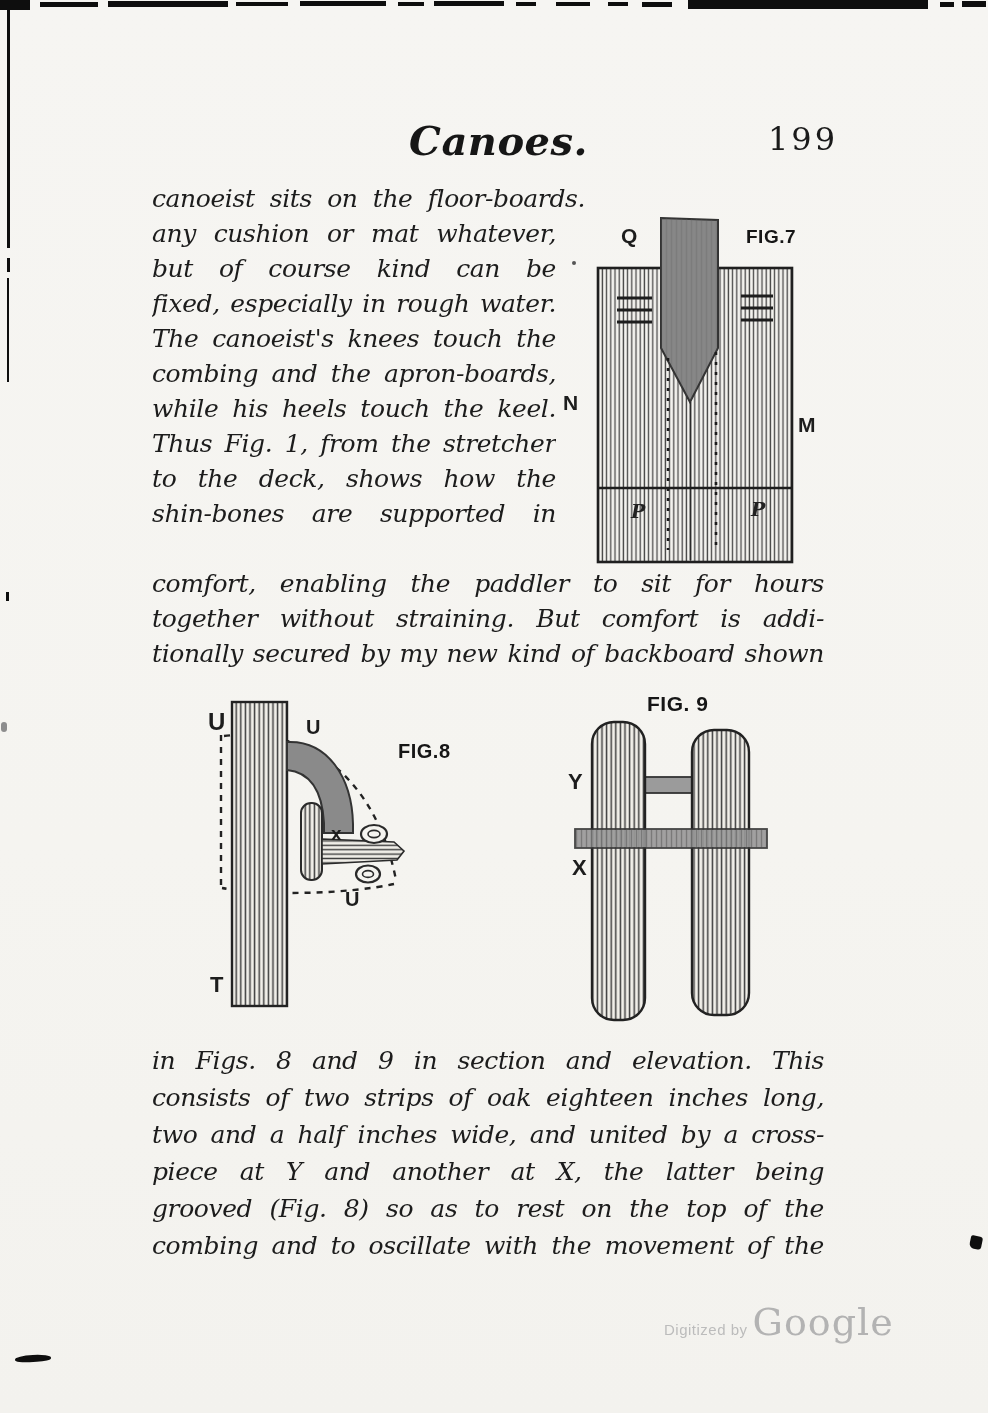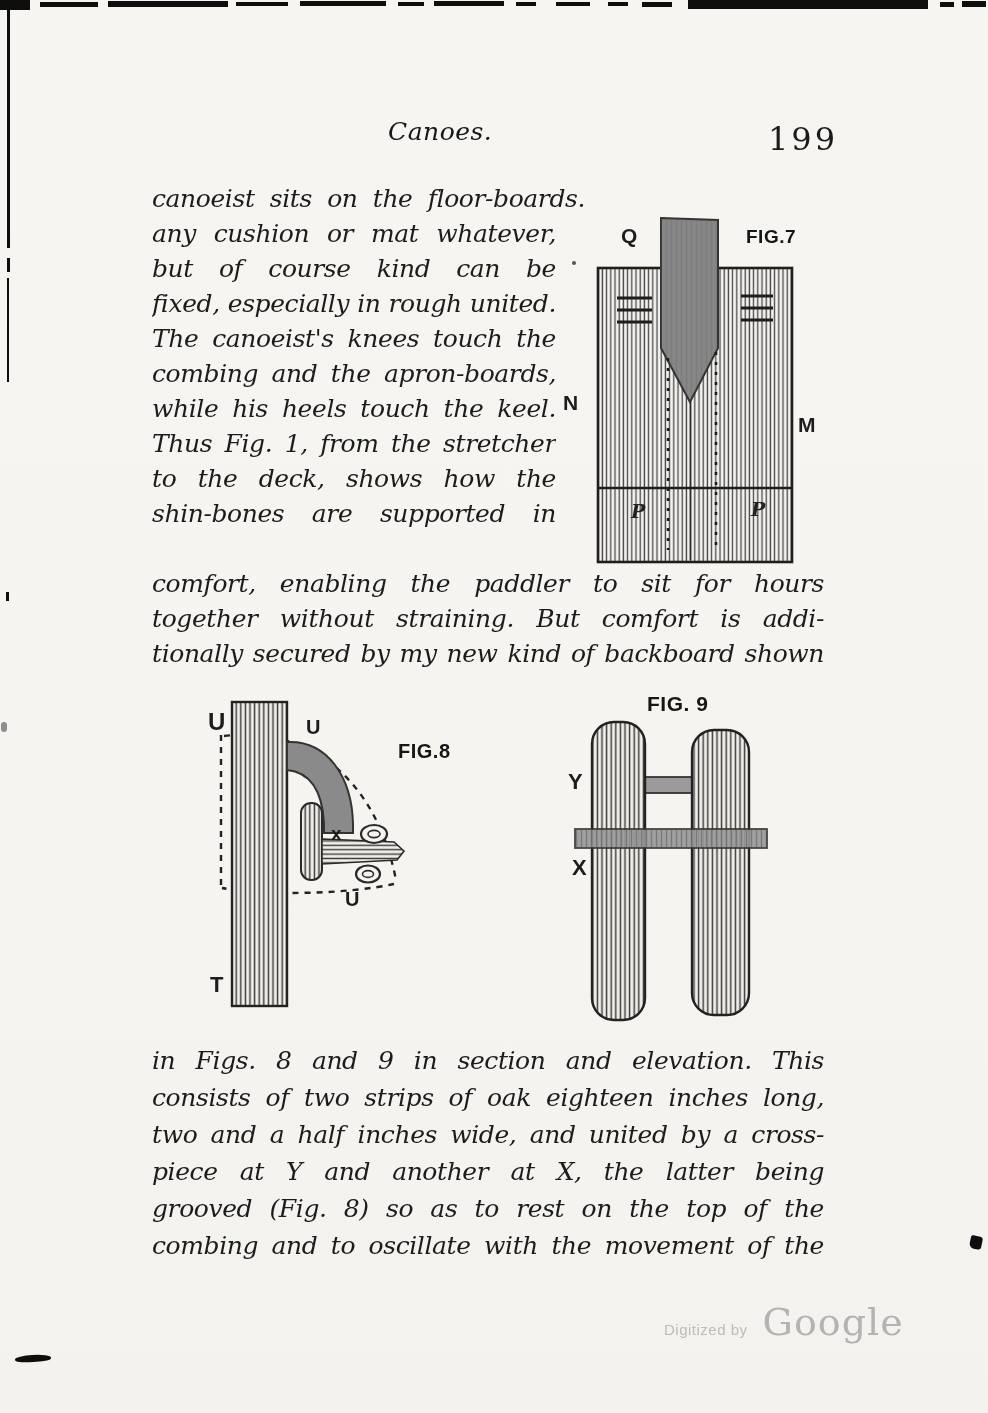--- a/index.html
+++ b/index.html
@@ -10,31 +10,31 @@
   }
   .abs{position:absolute;}
   .jline{
     text-align:justify;text-align-last:justify;-moz-text-align-last:justify;
     font-family:"DejaVu Serif", serif;font-size:25px;color:#1c1c1c;
     letter-spacing:-0.4px;overflow:hidden;font-style:italic;
   }
   .p1 .jline{height:35px;line-height:35px;}
   .p2 .jline{height:37px;line-height:37px;}
   #header-title{
-    font-style:italic;font-weight:400;font-size:25px;color:#161616;
-    text-align:left;letter-spacing:0.5px;
+    font-style:italic;font-weight:700;font-size:40px;color:#161616;
+    text-align:right;letter-spacing:0.5px;
   }
   #page-number{
     font-size:32px;color:#1a1a1a;letter-spacing:3px;
   }
   .scanseg{position:absolute;background:#0e0e0e;}
   .figlabel{font-family:"Liberation Sans", sans-serif;font-weight:700;fill:#1d1d1d;}
   .figtitle{font-family:"Liberation Sans", sans-serif;font-weight:700;fill:#161616;letter-spacing:0.5px;}
   .pital{font-family:"DejaVu Serif", serif;font-style:italic;font-weight:600;fill:#222;}
-  #watermark{display:flex;align-items:baseline;gap:15px;}
+  #watermark{display:flex;align-items:baseline;gap:5px;}
   #wm-prefix{font-family:"Liberation Sans", sans-serif;font-size:15px;color:#bcbcbc;letter-spacing:0.5px;}
   #wm-brand{font-family:"DejaVu Serif", serif;font-size:38px;color:#b3b3b3;letter-spacing:1px;font-weight:400;}
 </style>
 </head>
 <body>
 
 <div id="page">
 
   <div>
     <div class="scanseg" style="left:0;top:0;width:30px;height:10px;"></div>
@@ -66,21 +66,21 @@
   <div class="scanseg" style="left:572px;top:261px;width:4px;height:4px;border-radius:50%;background:#555;"></div>
 
   <div id="header-title" class="abs" style="left:388px;top:117px;width:200px;">Canoes.</div>
   <div id="page-number" class="abs" style="left:768px;top:120px;">199</div>
 
   <div class="jline abs p1" style="left:152px;top:181px;width:433px;height:35px;line-height:35px;">canoeist sits on the floor-boards.</div>
 
   <div class="abs p1" style="left:152px;top:216px;width:404px;">
     <div class="jline">any cushion or mat whatever,</div>
     <div class="jline">but of course kind can be</div>
-    <div class="jline">fixed, especially in rough united.</div>
+    <div class="jline">fixed, especially in rough water.</div>
     <div class="jline">The canoeist's knees touch the</div>
     <div class="jline">combing and the apron-boards,</div>
     <div class="jline">while his heels touch the keel.</div>
     <div class="jline">Thus Fig. 1, from the stretcher</div>
     <div class="jline">to the deck, shows how the</div>
     <div class="jline">shin-bones are supported in</div>
   </div>
 
   <div class="abs p1" style="left:152px;top:566px;width:672px;">
     <div class="jline">comfort, enabling the paddler to sit for hours</div>

